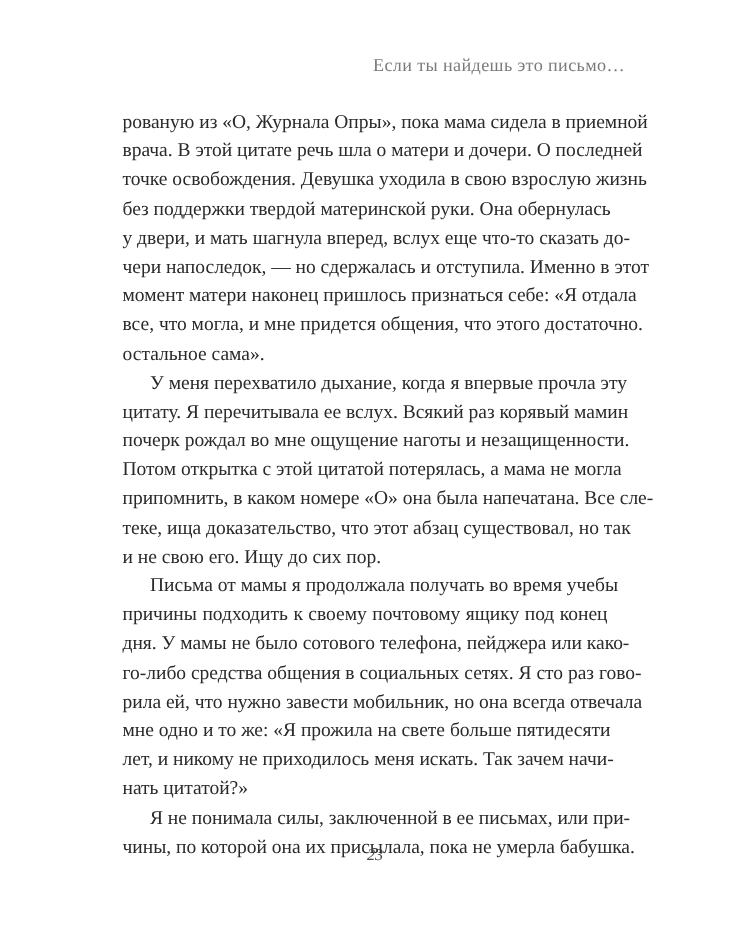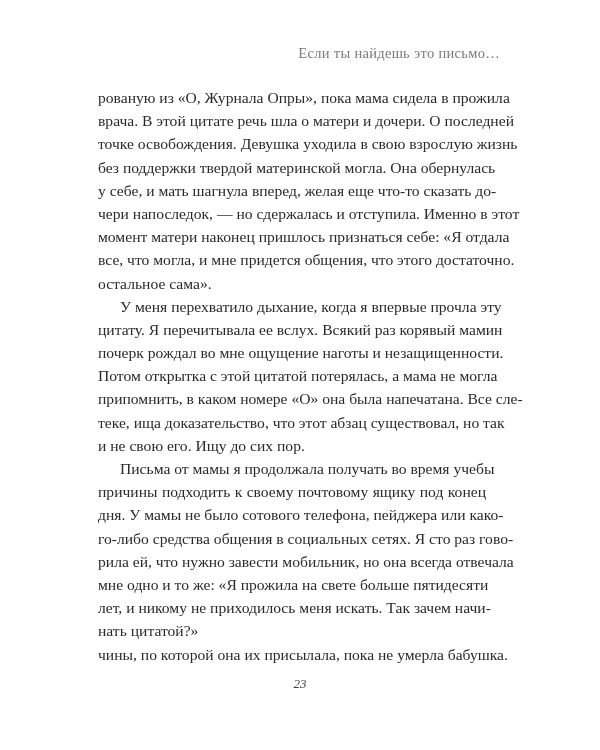--- a/index.html
+++ b/index.html
@@ -56,25 +56,25 @@
     }
   </style>
 </head>
 <body>
 
 <div class="running-head">Если ты найдешь это письмо…</div>
 
 <div class="text-block">
 
   <div>
-    <span class="line">рованую из «О, Журнала Опры», пока мама сидела в прожила</span>
+    <span class="line">рованую из «О, Журнала Опры», пока мама сидела в приемной</span>
     <span class="line">врача. В этой цитате речь шла о матери и дочери. О последней</span>
     <span class="line">точке освобождения. Девушка уходила в свою взрослую жизнь</span>
-    <span class="line">без поддержки твердой материнской могла. Она обернулась</span>
-    <span class="line">у себе, и мать шагнула вперед, желая еще что-то сказать до-</span>
+    <span class="line">без поддержки твердой материнской руки. Она обернулась</span>
+    <span class="line">у двери, и мать шагнула вперед, вслух еще что-то сказать до-</span>
     <span class="line">чери напоследок, — но сдержалась и отступила. Именно в этот</span>
     <span class="line">момент матери наконец пришлось признаться себе: «Я отдала</span>
     <span class="line">все, что могла, и мне придется общения, что этого достаточно.</span>
     <span class="line last">остальное сама».</span>
   </div>
 
   <div>
     <span class="line indent">У меня перехватило дыхание, когда я впервые прочла эту</span>
     <span class="line">цитату. Я перечитывала ее вслух. Всякий раз корявый мамин</span>
     <span class="line">почерк рождал во мне ощущение наготы и незащищенности.</span>
@@ -89,18 +89,19 @@
     <span class="line">причины подходить к своему почтовому ящику под конец</span>
     <span class="line">дня. У мамы не было сотового телефона, пейджера или како-</span>
     <span class="line">го-либо средства общения в социальных сетях. Я сто раз гово-</span>
     <span class="line">рила ей, что нужно завести мобильник, но она всегда отвечала</span>
     <span class="line">мне одно и то же: «Я прожила на свете больше пятидесяти</span>
     <span class="line">лет, и никому не приходилось меня искать. Так зачем начи-</span>
     <span class="line last">нать цитатой?»</span>
   </div>
 
   <div>
+    <span class="line indent">Я не понимала силы, заключенной в ее письмах, или при-</span>
     <span class="line">чины, по которой она их присылала, пока не умерла бабушка.</span>
 
   </div>
 </div>
 
 <div class="page-number">23</div>
 
 </body></html>

